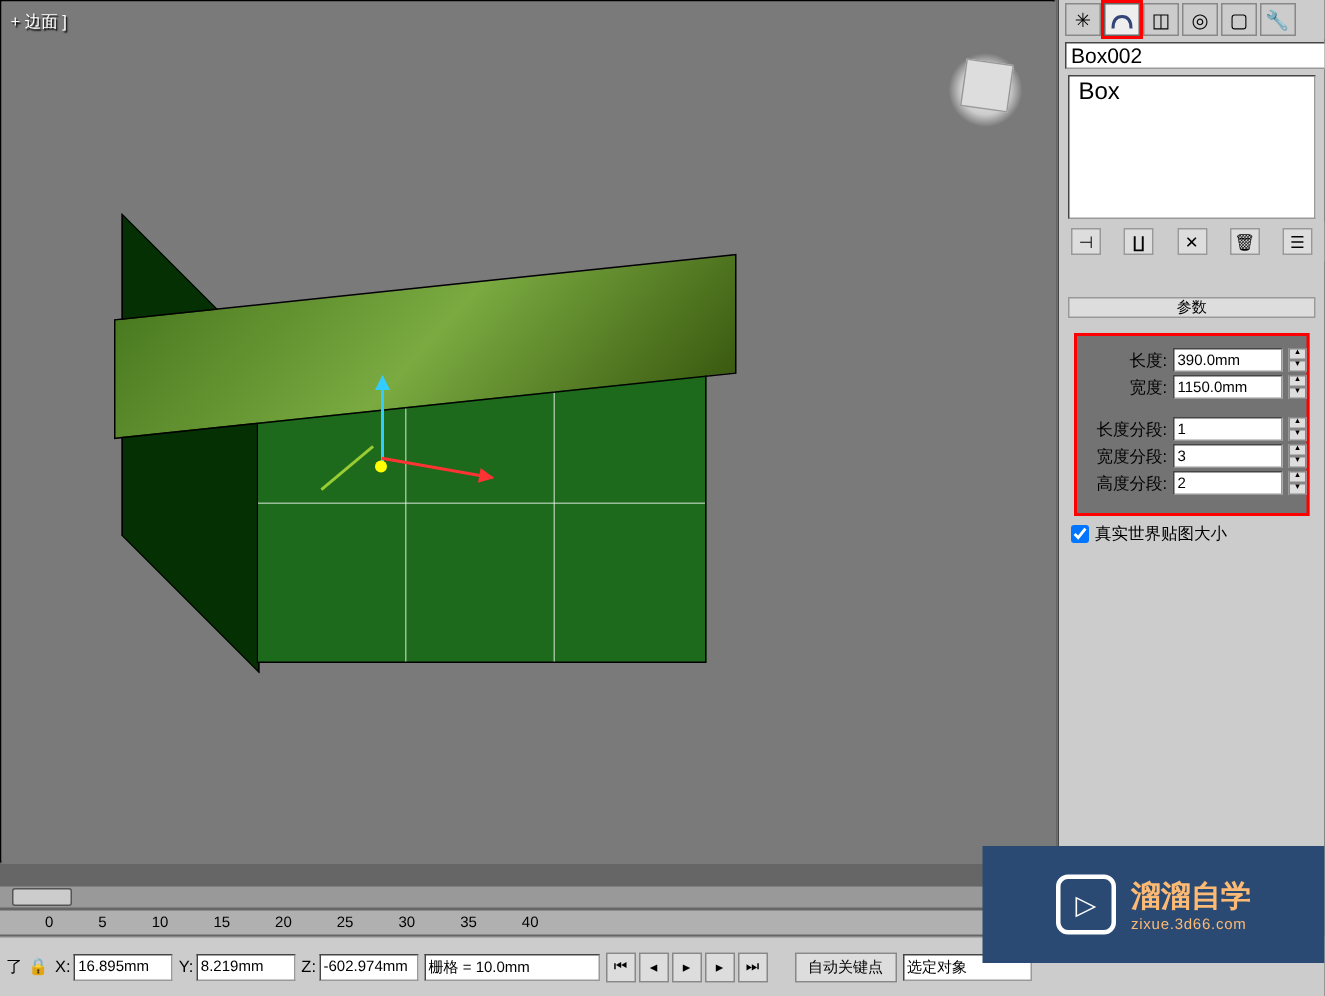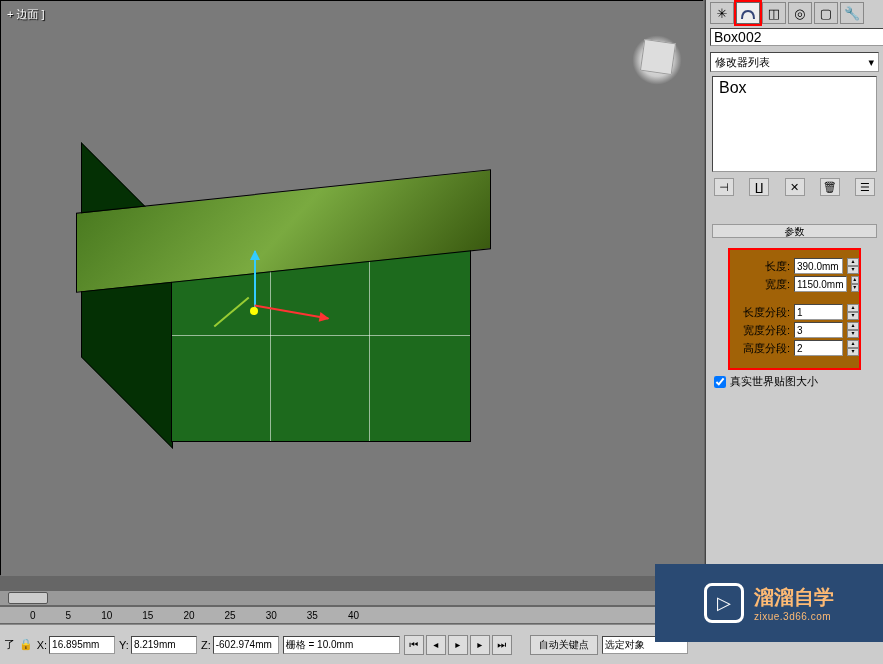--- a/index.html
+++ b/index.html
@@ -139,23 +139,23 @@
 .rollout-title {
   margin: 10px 6px;
   height: 14px;
   background: #ddd;
   border: 1px solid #999;
   font-size: 10px;
   text-align: center;
   line-height: 13px;
 }
 .params {
-  margin: 2px 22px;
+  margin: 2px 10px;
   padding: 6px 0 10px 4px;
-  background: #a16207;
+  background: #737373;
   border: 2px solid #f00;
   font-size: 11px;
 }
 .prow { display:flex; align-items:center; margin:2px 0; gap:4px; }
 .prow label { flex: 0 0 56px; text-align:right; font-size:11px; }
 .prow .spin-input {
   flex: 1; height:16px; font-size:10px;
   border:1px inset #999; background:#fff;
   padding:0 2px; text-align:left;
   display:flex; align-items:center;
@@ -252,24 +252,20 @@
     <div class="tab-btn">◎</div>
     <div class="tab-btn">▢</div>
     <div class="tab-btn">🔧</div>
   </div>
 
   <div class="name-row">
     <input class="name-input" value="Box002" style="">
     <div class="color-swatch"></div>
   </div>
 
-  <div class="modifier-dd">
-    <span>修改器列表</span>
-    <span>▾</span>
-  </div>
 
   <div class="mod-stack">
     <div class="mod-stack-item">Box</div>
   </div>
 
   <div class="stack-tools">
     <div class="stool pin">⊣</div>
     <div class="stool">∐</div>
     <div class="stool">✕</div>
     <div class="stool">🗑</div>

